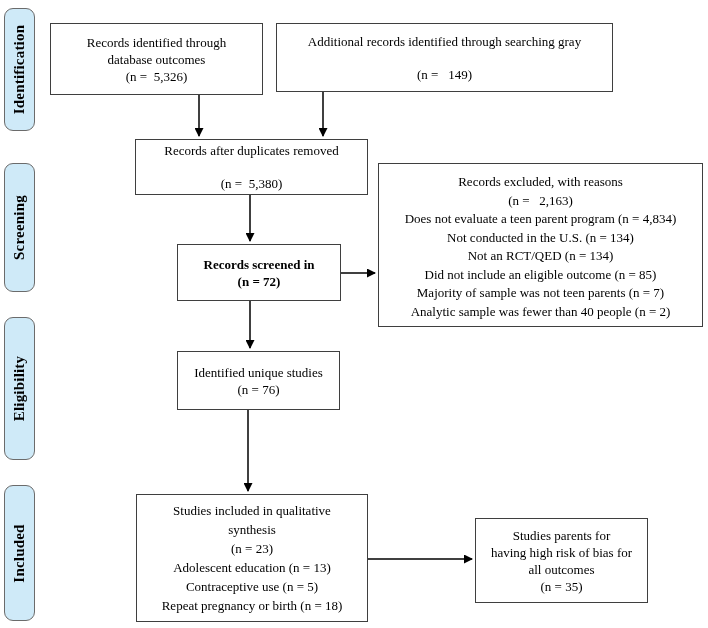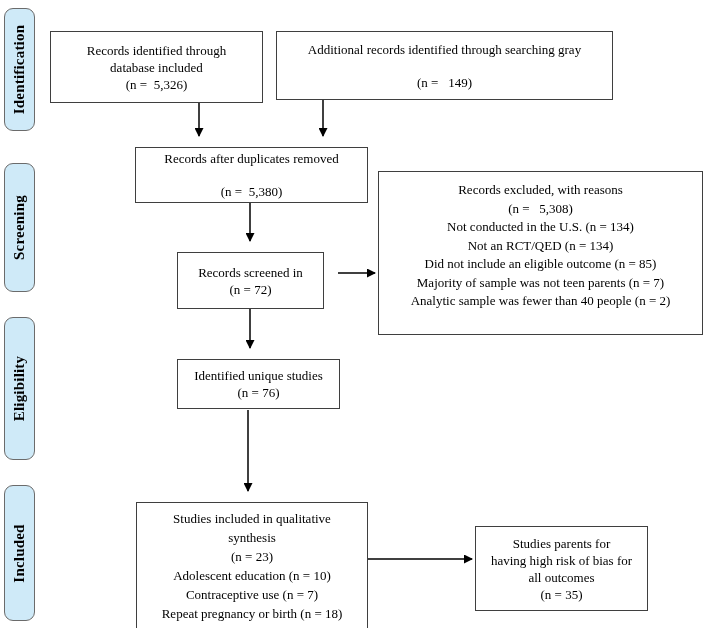--- a/index.html
+++ b/index.html
@@ -34,21 +34,20 @@
   .box {
     position: absolute;
     background: #ffffff;
     border: 1.5px solid #3f3f3f;
     box-sizing: border-box;
     display: flex; flex-direction: column;
     align-items: center; justify-content: center;
     text-align: center;
     font-size: 13px;
     line-height: 17px;
-    margin-top: 8px;
   }
   .box .ln { white-space: pre-wrap; }
   .box.top-align { justify-content: flex-start; padding-top: 9px; }
   .box.lh18 { line-height: 18.5px; }
   .box.lh19 { line-height: 19px; }
 
   svg.arrows { position: absolute; inset: 0; pointer-events: none; }
 </style>
 </head>
 <body>
@@ -78,60 +77,61 @@
     <line x1="323" y1="92" x2="323" y2="136" stroke="#000" stroke-width="1.5" marker-end="url(#ah)"></line>
     <line x1="250" y1="195" x2="250" y2="241" stroke="#000" stroke-width="1.5" marker-end="url(#ah)"></line>
     <line x1="338" y1="273" x2="375" y2="273" stroke="#000" stroke-width="1.5" marker-end="url(#ah)"></line>
     <line x1="250" y1="301" x2="250" y2="348" stroke="#000" stroke-width="1.5" marker-end="url(#ah)"></line>
     <line x1="248" y1="410" x2="248" y2="491" stroke="#000" stroke-width="1.5" marker-end="url(#ah)"></line>
     <line x1="368" y1="559" x2="472" y2="559" stroke="#000" stroke-width="1.5" marker-end="url(#ah)"></line>
   </svg>
 
   <div class="box" style="left:50px; top:23px; width:213px; height:72px;">
     <div class="ln">Records identified through</div>
-    <div class="ln">database included</div>
+    <div class="ln">database outcomes</div>
     <div class="ln">(n =  5,326)</div>
   </div>
 
   <div class="box" style="left:276px; top:23px; width:337px; height:69px;gap:16px;">
     <div class="ln">Additional records identified through searching gray</div>
     <div class="ln">(n =   149)</div>
   </div>
 
   <div class="box" style="left:135px; top:139px; width:233px; height:56px;gap:16px;">
     <div class="ln">Records after duplicates removed</div>
     <div class="ln">(n =  5,380)</div>
   </div>
 
   <div class="box top-align lh18" style="left:378px; top:163px; width:325px; height:164px;">
     <div class="ln">Records excluded, with reasons</div>
-    <div class="ln">(n =   5,308)</div>
+    <div class="ln">(n =   2,163)</div>
+    <div class="ln">Does not evaluate a teen parent program (n = 4,834)</div>
     <div class="ln">Not conducted in the U.S. (n = 134)</div>
     <div class="ln">Not an RCT/QED (n = 134)</div>
     <div class="ln">Did not include an eligible outcome (n = 85)</div>
     <div class="ln">Majority of sample was not teen parents (n = 7)</div>
     <div class="ln">Analytic sample was fewer than 40 people (n = 2)</div>
   </div>
 
-  <div class="box" style="left:177px; top:244px; width:147px; height:57px;">
+  <div class="box" style="left:177px; top:244px; width:164px; height:57px;font-weight:bold;">
     <div class="ln">Records screened in</div>
     <div class="ln">(n = 72)</div>
   </div>
 
-  <div class="box" style="left:177px; top:351px; width:163px; height:50px;">
+  <div class="box" style="left:177px; top:351px; width:163px; height:59px;">
     <div class="ln">Identified unique studies</div>
     <div class="ln">(n = 76)</div>
   </div>
 
   <div class="box lh19" style="left:136px; top:494px; width:232px; height:128px;">
     <div class="ln">Studies included in qualitative</div>
     <div class="ln">synthesis</div>
     <div class="ln">(n = 23)</div>
-    <div class="ln">Adolescent education (n = 10)</div>
-    <div class="ln">Contraceptive use (n = 7)</div>
+    <div class="ln">Adolescent education (n = 13)</div>
+    <div class="ln">Contraceptive use (n = 5)</div>
     <div class="ln">Repeat pregnancy or birth (n = 18)</div>
   </div>
 
   <div class="box" style="left:475px; top:518px; width:173px; height:85px;">
     <div class="ln">Studies parents for</div>
     <div class="ln">having high risk of bias for</div>
     <div class="ln">all outcomes</div>
     <div class="ln">(n = 35)</div>
   </div>
 

